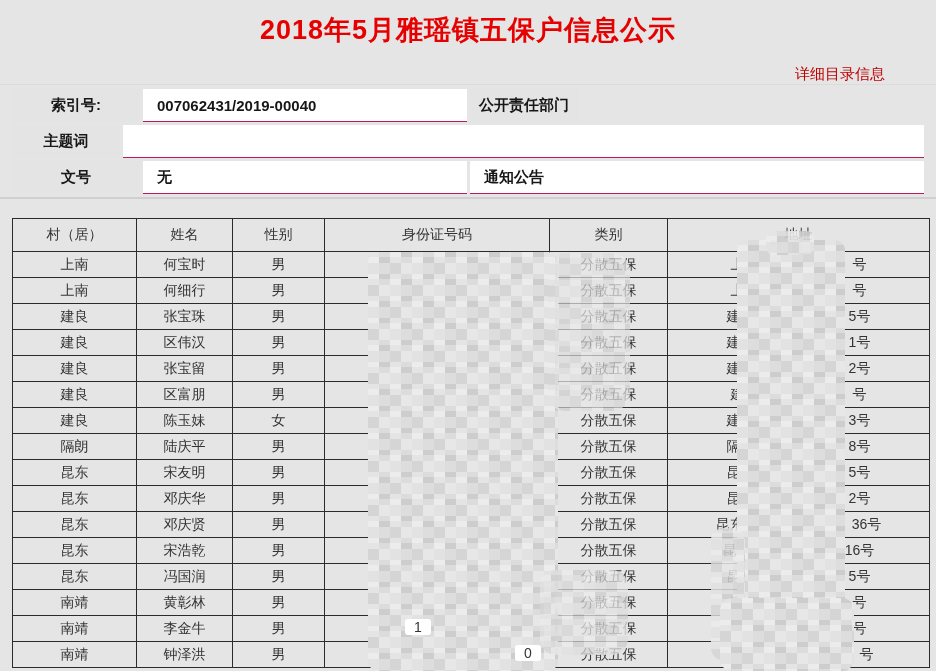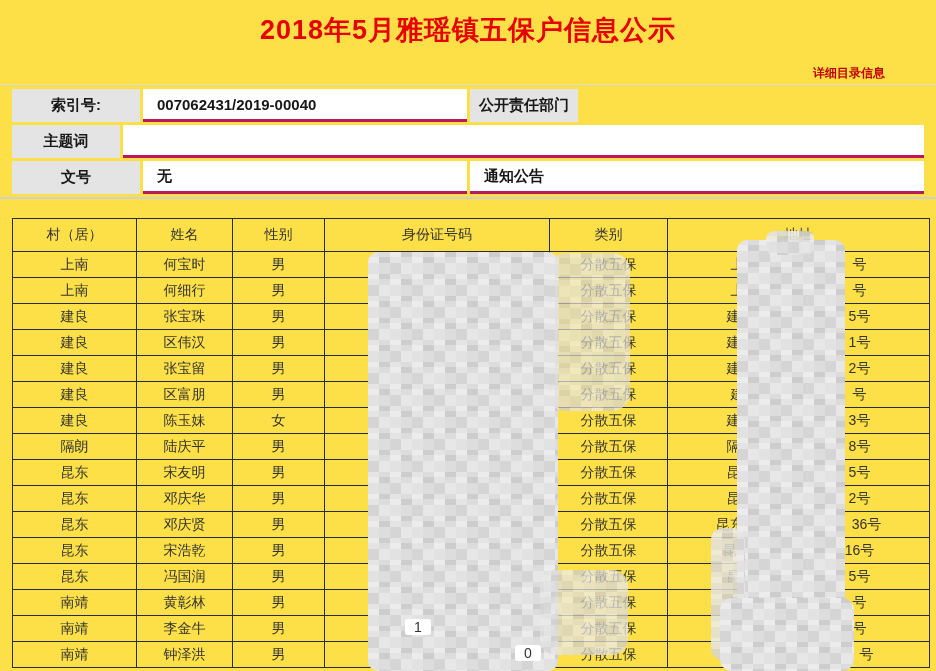--- a/index.html
+++ b/index.html
@@ -1,35 +1,35 @@
 <!DOCTYPE html>
 <html style="--title-red: #e60000; --link-red: #c00000; --label-bg: #e4e4e4; --table-border: #2b2b2b; --mosaic-dark: #cdcdcd; --mosaic-light: #e4e4e4;"><head>
 <meta charset="utf-8">
 <style>
   html,body {margin:0; padding:0; background:#ffffff;}
   body {font-family:"Liberation Sans","DejaVu Sans",sans-serif;}
-  .page {position:relative; width:936px; height:671px; overflow:hidden; background:#fde047;}
+  .page {position:relative; width:936px; height:671px; overflow:hidden; background:#e5e5e5;}
 
   .title {position:absolute; top:12px; left:0; width:100%; margin:0; text-align:center;
           font-size:27px; font-weight:bold; letter-spacing:1px; color:var(--title-red,#e60000);}
 
-  .catalog-link {position:absolute; top:65px; right:51px; font-size:12px; font-weight:bold;
+  .catalog-link {position:absolute; top:65px; right:51px; font-size:15px; font-weight:normal;
                  color:var(--link-red,#c00000); text-decoration:none; cursor:pointer;}
 
   .hr {position:absolute; left:0; width:936px; height:0; border-top:1px solid #dcdcdc;}
   .hr-top {top:84px;}
   .hr-meta-bottom {top:197px; border-top:2px solid #d0d0d0;}
 
   .meta {position:absolute; top:89px; left:12px; width:912px;}
   .meta-row {display:flex; height:33px; margin-bottom:3px;}
   .mlabel {background:var(--label-bg,#e4e4e4); font-weight:bold; font-size:15px; color:#171717;
            display:flex; align-items:center; justify-content:center; box-sizing:border-box;}
   .mlabel.l1 {width:128px; margin-right:3px;}
   .mvalue {font-weight:bold; font-size:15px; color:#171717; display:flex; align-items:center;
-           padding-left:14px; box-sizing:border-box; border-bottom:3px solid #be185d; background:#fff;}
+           padding-left:14px; box-sizing:border-box; border-bottom:1px solid #be185d; background:#fff;}
   .mvalue.v1 {width:324px; margin-right:3px;}
   .mlabel.l2 {width:108px; margin-right:3px;}
   .mvalue.v2 {flex:1;}
 
   table.data {position:absolute; top:218px; left:12px; width:917px; border-collapse:collapse;
               table-layout:fixed; font-size:14px; color:#333;}
   table.data th, table.data td {border:1px solid var(--table-border,#2b2b2b); padding:0;
               text-align:center; font-weight:normal; overflow:visible; white-space:nowrap;}
   table.data th {height:32px;}
   table.data td {height:25px;}

